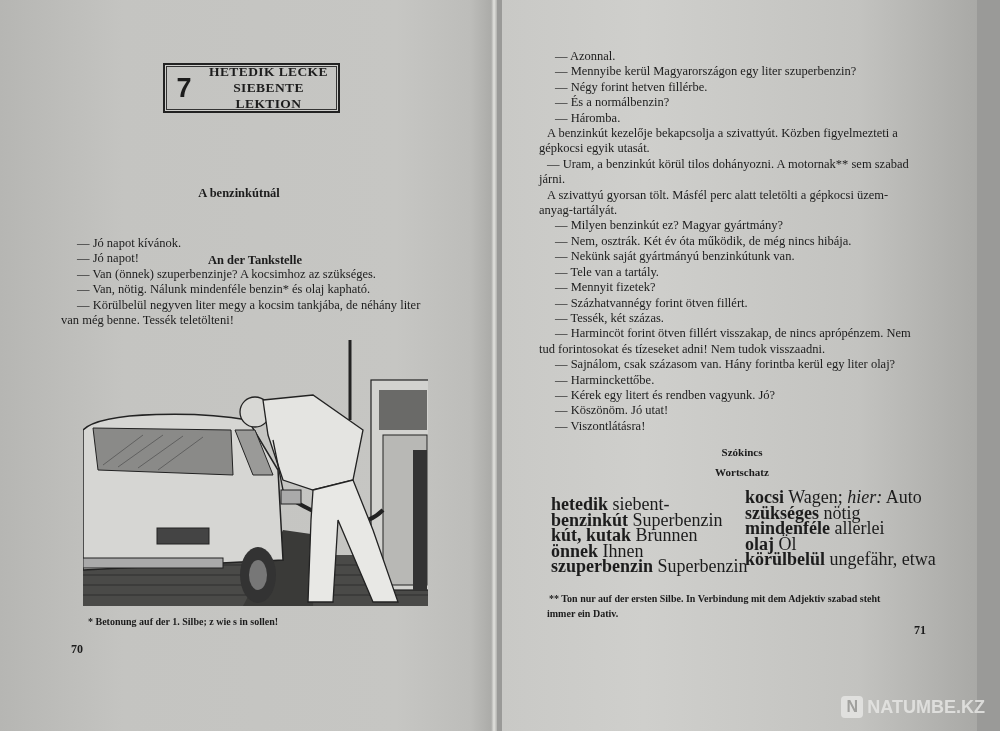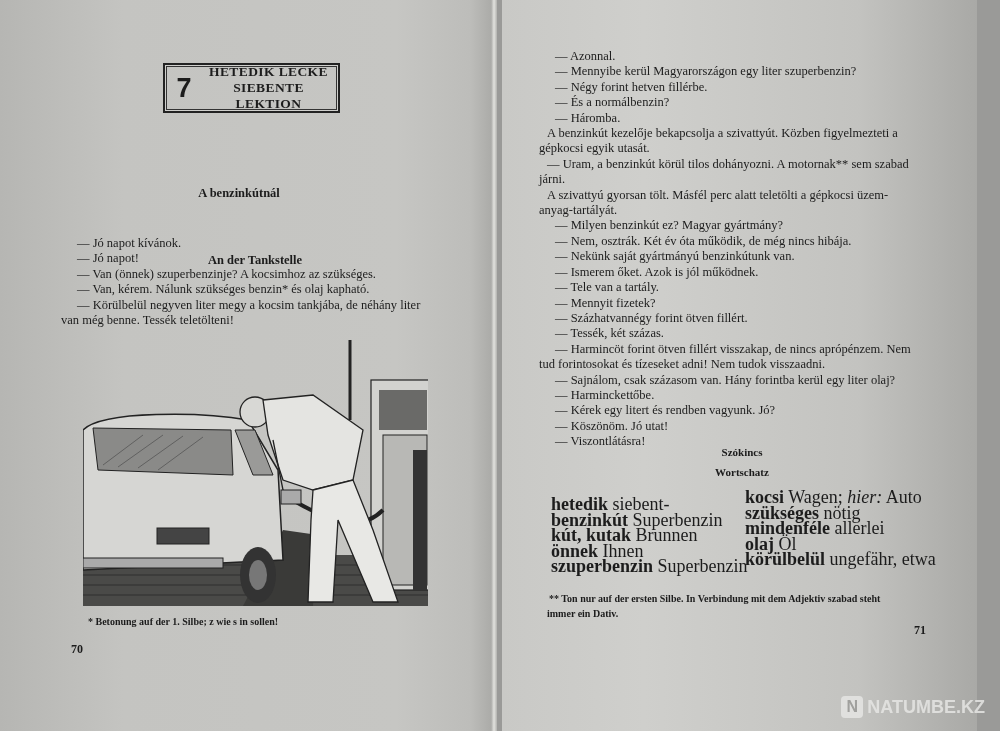--- a/index.html
+++ b/index.html
@@ -48,21 +48,21 @@
     </div>
   </div>
 
   <div class="abs heading" style="left:44px; width:390px; top:186px;">A benzinkútnál</div>
   <div class="abs heading" style="left:60px; width:390px; top:207px;margin-top:46px;">An der Tankstelle</div>
 
   <div class="abs text" style="left:61px; top:236px;">
     <span class="line ind">— Jó napot kívánok.</span>
     <span class="line ind">— Jó napot!</span>
     <span class="line ind">— Van (önnek) szuperbenzinje? A kocsimhoz az szükséges.</span>
-    <span class="line ind">— Van, kérem. Nálunk szükséges benzin* és olaj kapható.</span>
+    <span class="line ind">— Van, nötig. Nálunk mindenféle benzin* és olaj kapható.</span>
     <span class="line ind">— Körülbelül negyven liter megy a kocsim tankjába, de néhány liter</span>
     <span class="line">van még benne. Tessék teletölteni!</span>
   </div>
 
   <div class="abs illus">
     <svg width="345" height="266" viewBox="0 0 345 266">
 
       <rect x="0" y="215" width="345" height="51" fill="#4a4a48"></rect>
       <g stroke="#2a2a28" stroke-width="0.8">
         <line x1="0" y1="225" x2="345" y2="225"></line>
@@ -116,21 +116,20 @@
     <span class="line ind">— Háromba.</span>
     <span class="line" style="padding-left:8px">A benzinkút kezelője bekapcsolja a szivattyút. Közben figyelmezteti a</span>
     <span class="line">gépkocsi egyik utasát.</span>
     <span class="line" style="padding-left:8px">— Uram, a benzinkút körül tilos dohányozni. A motornak** sem szabad</span>
     <span class="line">járni.</span>
     <span class="line" style="padding-left:8px">A szivattyú gyorsan tölt. Másfél perc alatt teletölti a gépkocsi üzem-</span>
     <span class="line">anyag-tartályát.</span>
     <span class="line ind">— Milyen benzinkút ez? Magyar gyártmány?</span>
     <span class="line ind">— Nem, osztrák. Két év óta működik, de még nincs hibája.</span>
     <span class="line ind">— Nekünk saját gyártmányú benzinkútunk van.</span>
-    <span class="line ind">— Ismerem őket. Azok is jól működnek.</span>
     <span class="line ind">— Tele van a tartály.</span>
     <span class="line ind">— Mennyit fizetek?</span>
     <span class="line ind">— Százhatvannégy forint ötven fillért.</span>
     <span class="line ind">— Tessék, két százas.</span>
     <span class="line ind">— Harmincöt forint ötven fillért visszakap, de nincs aprópénzem. Nem</span>
     <span class="line">tud forintosokat és tízeseket adni! Nem tudok visszaadni.</span>
     <span class="line ind">— Sajnálom, csak százasom van. Hány forintba kerül egy liter olaj?</span>
     <span class="line ind">— Harminckettőbe.</span>
     <span class="line ind">— Kérek egy litert és rendben vagyunk. Jó?</span>
     <span class="line ind">— Köszönöm. Jó utat!</span>

